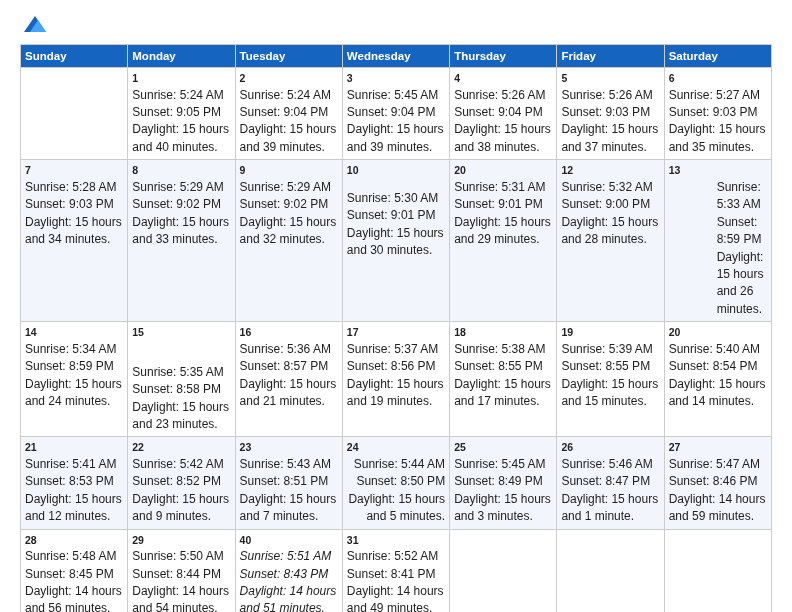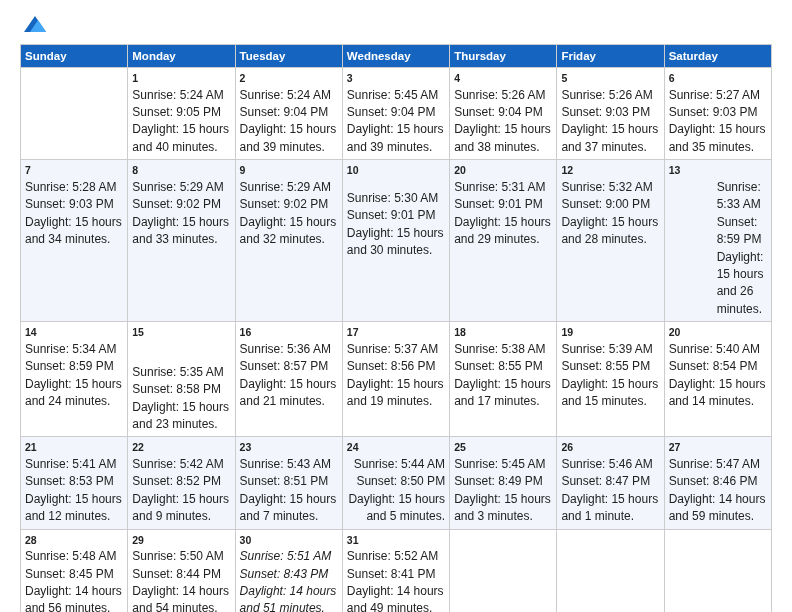--- a/index.html
+++ b/index.html
@@ -333,21 +333,21 @@
 and 56 minutes.</div>
           </td>
           <td>
             <span class="day-number">29</span>
             <div class="day-info" style="white-space: pre-line;">Sunrise: 5:50 AM
 Sunset: 8:44 PM
 Daylight: 14 hours
 and 54 minutes.</div>
           </td>
           <td>
-            <span class="day-number">30</span>
+            <span class="day-number">40</span>
             <div class="day-info" style="white-space: pre-line; font-style: italic;">Sunrise: 5:51 AM
 Sunset: 8:43 PM
 Daylight: 14 hours
 and 51 minutes.</div>
           </td>
           <td>
             <span class="day-number">31</span>
             <div class="day-info" style="white-space: pre-line;">Sunrise: 5:52 AM
 Sunset: 8:41 PM
 Daylight: 14 hours

